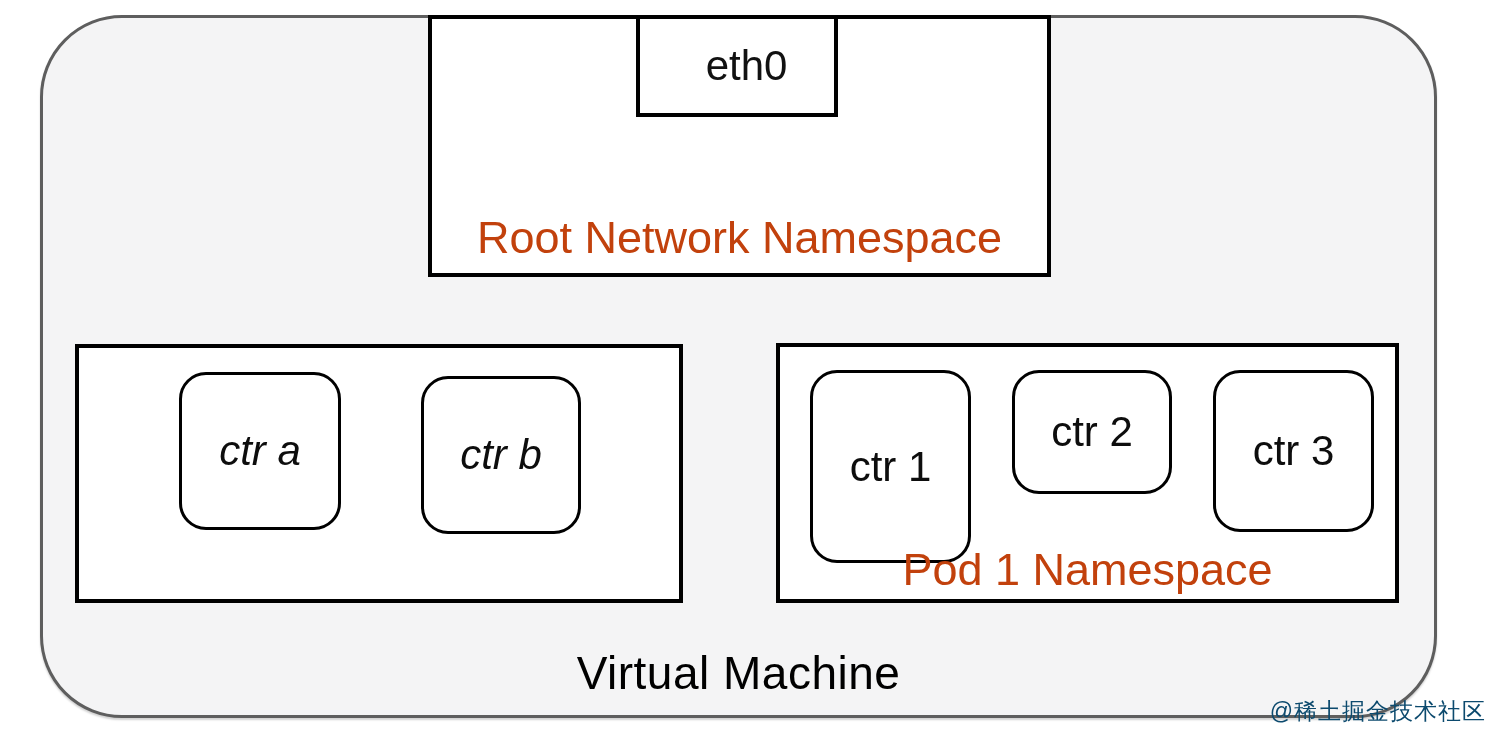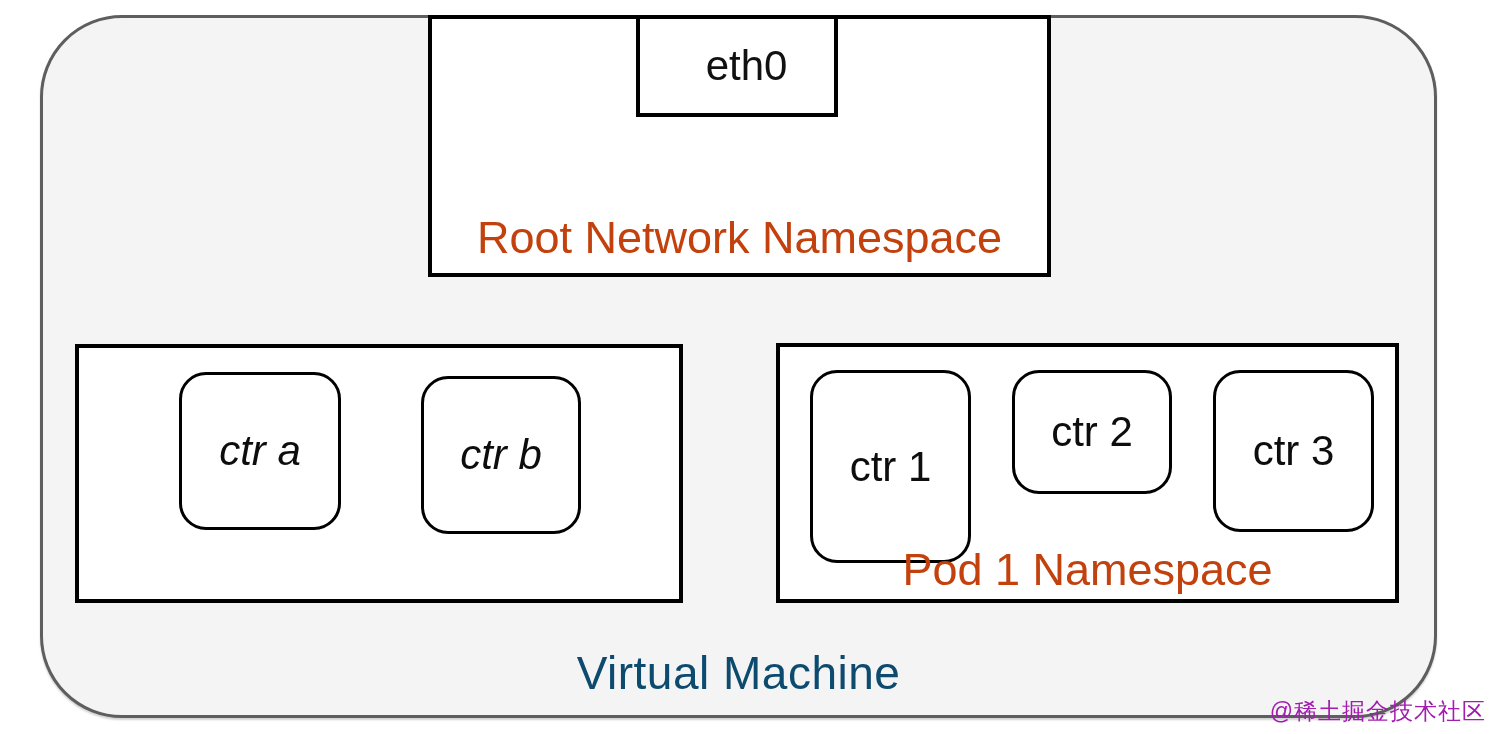--- a/index.html
+++ b/index.html
@@ -31,21 +31,21 @@
     box-shadow: 0 2px 2px rgba(0,0,0,0.18);
   }
   .vm-label {
     position: absolute;
     left: 0;
     right: 0;
     bottom: 15px;
     text-align: center;
     font-size: 46px;
     line-height: 1.15;
-    color: #0c4a6e;
+    color: #000000;
     letter-spacing: 0.5px;
   }
 
   
   .box {
     position: absolute;
     box-sizing: border-box;
     background: #ffffff;
     border: 4px solid #000000;
   }
@@ -115,21 +115,21 @@
   .ctr-1 { left: 30px;  top: 23px; width: 161px; height: 193px; }
   .ctr-2 { left: 232px; top: 23px; width: 160px; height: 124px; }
   .ctr-3 { left: 433px; top: 23px; width: 161px; height: 162px; }
 
   .watermark {
     position: absolute;
     right: 14px;
     bottom: 8px;
     font-size: 23px;
     line-height: 1.2;
-    color: #a21caf;
+    color: #0c4a6e;
     letter-spacing: 1px;
     z-index: 10;
   }
 </style>
 </head>
 <body>
 
 <div class="canvas">
 
   <div class="vm">

